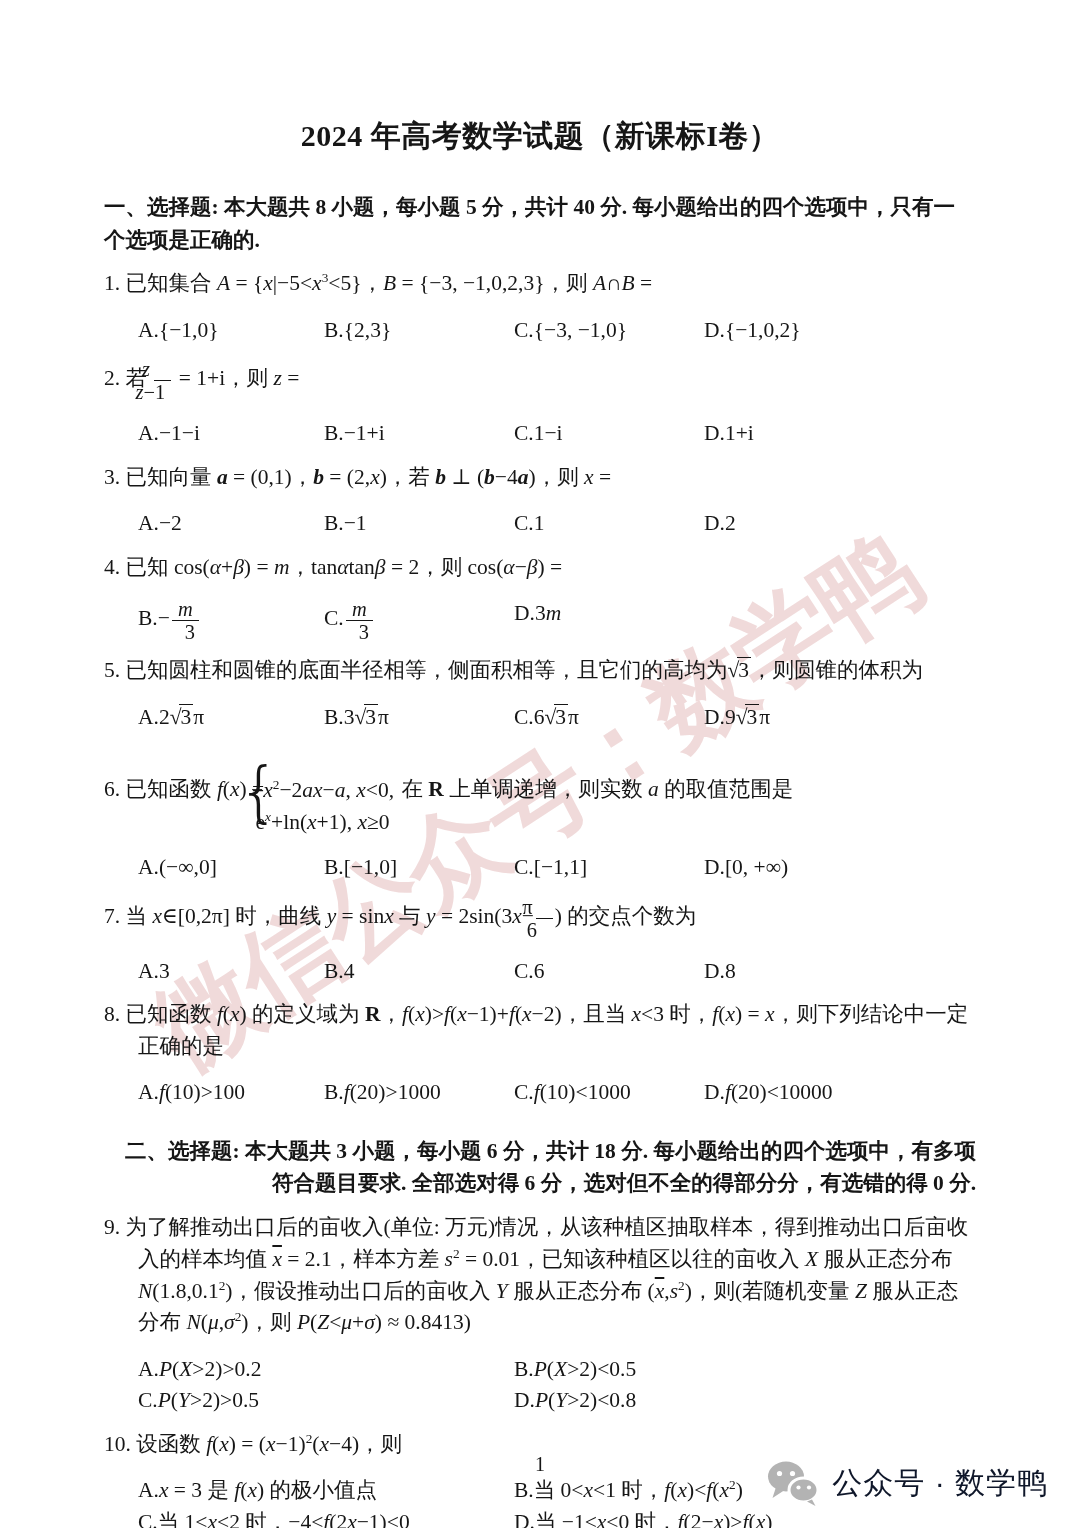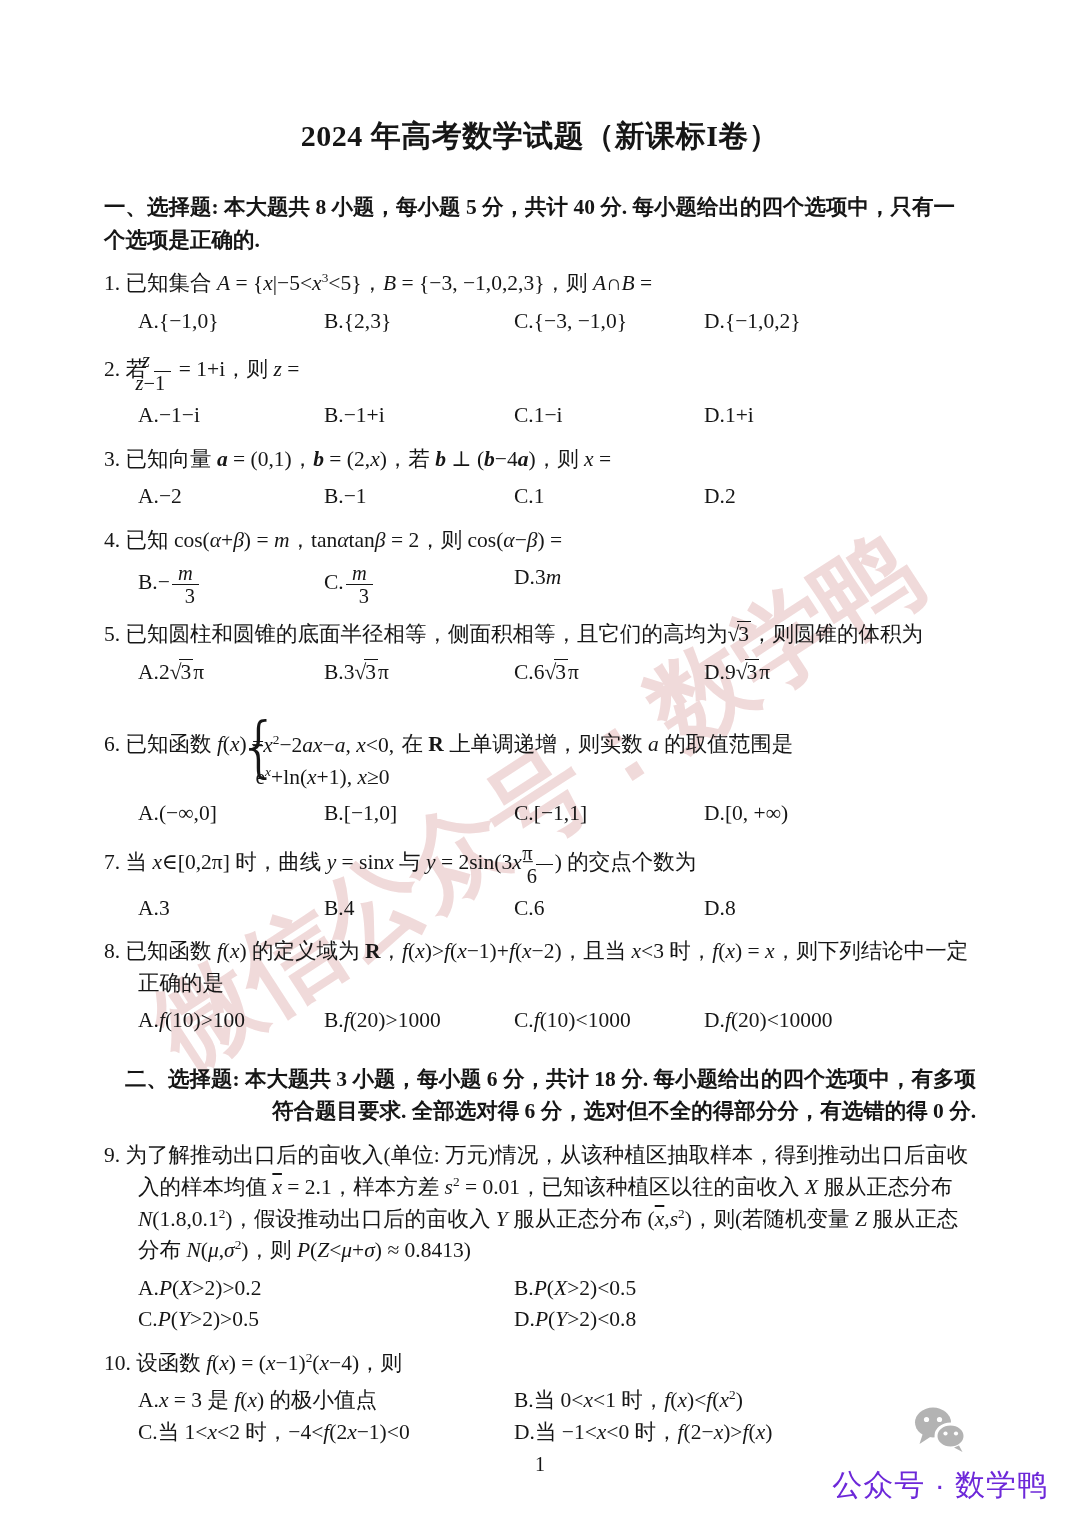--- a/index.html
+++ b/index.html
@@ -12,21 +12,21 @@
     position:absolute;left:96px;top:735px;z-index:0;white-space:nowrap;
     font-size:100px;font-weight:bold;letter-spacing:-2px;opacity:0.42;
     transform:rotate(-33deg);transform-origin:center center;
     font-family:"DejaVu Serif",serif;pointer-events:none;
   }
   .title{margin:116px 0 0;text-align:center;font-size:30px;font-weight:bold;letter-spacing:0.5px;}
   .sec{font-weight:bold;margin:34px 0 0;line-height:1.52;}
   .sec2{margin-top:26px;text-align:right;}
   .q{margin-top:12px;}
   .stem{margin:0;padding-left:34px;text-indent:-34px;line-height:1.48;}
-  .opts{margin-top:6px;padding-left:34px;display:grid;}
+  .opts{margin-top:15px;padding-left:34px;display:grid;}
   .c4{grid-template-columns:186px 190px 190px 1fr;}
   .c2{grid-template-columns:376px 1fr;}
   .opt{line-height:1.45;}
   
   .seg-i{font-style:italic;}
   .seg-bi{font-style:italic;font-weight:bold;}
   .seg-b{font-weight:bold;}
   .seg-sup,.seg-si{font-size:0.62em;vertical-align:0.58em;line-height:0;}
   .seg-si{font-style:italic;}
   .seg-ol{font-style:italic;text-decoration:overline;}
@@ -158,21 +158,21 @@
       <span class="opt"><span class="seg-s">A.</span><span class="seg-i">x</span><span class="seg-s"> = 3 是 </span><span class="seg-i">f</span><span class="seg-s">(</span><span class="seg-i">x</span><span class="seg-s">) 的极小值点</span></span>
       <span class="opt"><span class="seg-s">B.当 0&lt;</span><span class="seg-i">x</span><span class="seg-s">&lt;1 时，</span><span class="seg-i">f</span><span class="seg-s">(</span><span class="seg-i">x</span><span class="seg-s">)&lt;</span><span class="seg-i">f</span><span class="seg-s">(</span><span class="seg-i">x</span><span class="seg-sup">2</span><span class="seg-s">)</span></span>
       <span class="opt"><span class="seg-s">C.当 1&lt;</span><span class="seg-i">x</span><span class="seg-s">&lt;2 时，−4&lt;</span><span class="seg-i">f</span><span class="seg-s">(2</span><span class="seg-i">x</span><span class="seg-s">−1)&lt;0</span></span>
       <span class="opt"><span class="seg-s">D.当 −1&lt;</span><span class="seg-i">x</span><span class="seg-s">&lt;0 时，</span><span class="seg-i">f</span><span class="seg-s">(2−</span><span class="seg-i">x</span><span class="seg-s">)&gt;</span><span class="seg-i">f</span><span class="seg-s">(</span><span class="seg-i">x</span><span class="seg-s">)</span></span>
     </div>
   </div>
 </div>
 
 <div class="page-num">1</div>
 
-<div class="badge" style="color: #6d28d9; flex-direction: column;">
+<div class="badge" style="color: #0f172a;">
   <span style="display:inline-flex;">
     <svg width="52" height="46" viewBox="0 0 52 46" xmlns="http://www.w3.org/2000/svg">
       <g fill="#b3b3b3">
         <ellipse cx="19" cy="16.5" rx="18" ry="15"></ellipse>
         <path d="M9 27 L5.5 38 L17 30.5 Z"></path>
       </g>
       <circle cx="12.5" cy="13.5" r="2.6" fill="#ffffff"></circle>
       <circle cx="25.5" cy="13.5" r="2.6" fill="#ffffff"></circle>
       <g>
         <ellipse cx="36.5" cy="30" rx="14.5" ry="12" fill="#b3b3b3" stroke="#ffffff" stroke-width="3"></ellipse>

